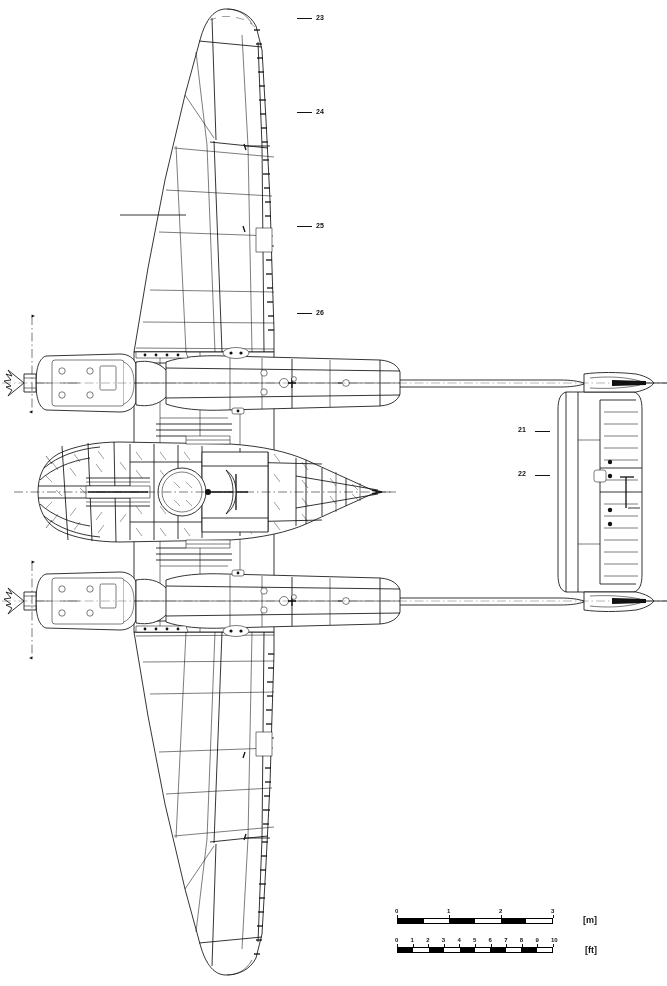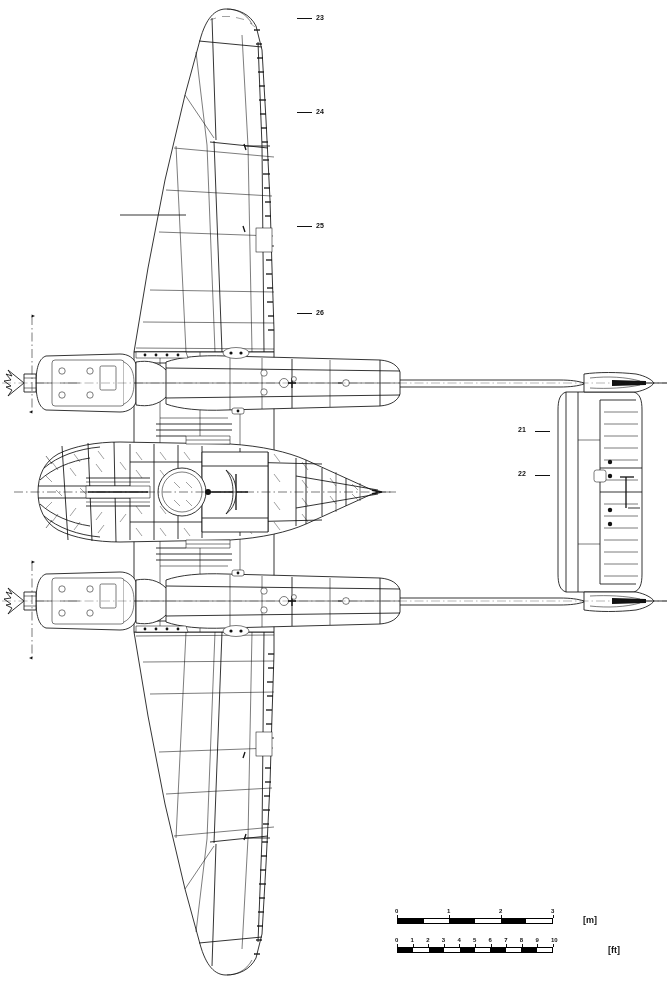--- a/index.html
+++ b/index.html
@@ -480,16 +480,16 @@
       <div class="txt scale-tick-label" style="left: 488.6px; top: 937px;">6</div>
       <div style="position: absolute; background: rgb(17, 17, 17); width: 1px; height: 3px; left: 490.6px; top: 944px;"></div>
       <div class="txt scale-tick-label" style="left: 504.2px; top: 937px;">7</div>
       <div style="position: absolute; background: rgb(17, 17, 17); width: 1px; height: 3px; left: 506.2px; top: 944px;"></div>
       <div class="txt scale-tick-label" style="left: 519.8px; top: 937px;">8</div>
       <div style="position: absolute; background: rgb(17, 17, 17); width: 1px; height: 3px; left: 521.8px; top: 944px;"></div>
       <div class="txt scale-tick-label" style="left: 535.4px; top: 937px;">9</div>
       <div style="position: absolute; background: rgb(17, 17, 17); width: 1px; height: 3px; left: 537.4px; top: 944px;"></div>
       <div class="txt scale-tick-label" style="left: 551px; top: 937px;">10</div>
       <div style="position: absolute; background: rgb(17, 17, 17); width: 1px; height: 3px; left: 553px; top: 944px;"></div>
-      <div class="txt unit-label" style="left: 608px; top: 945px;">[ft]</div>
+      <div class="txt unit-label" style="left: 585px; top: 945px;">[ft]</div>
     </div>
 
 </div>
 
 </body></html>

